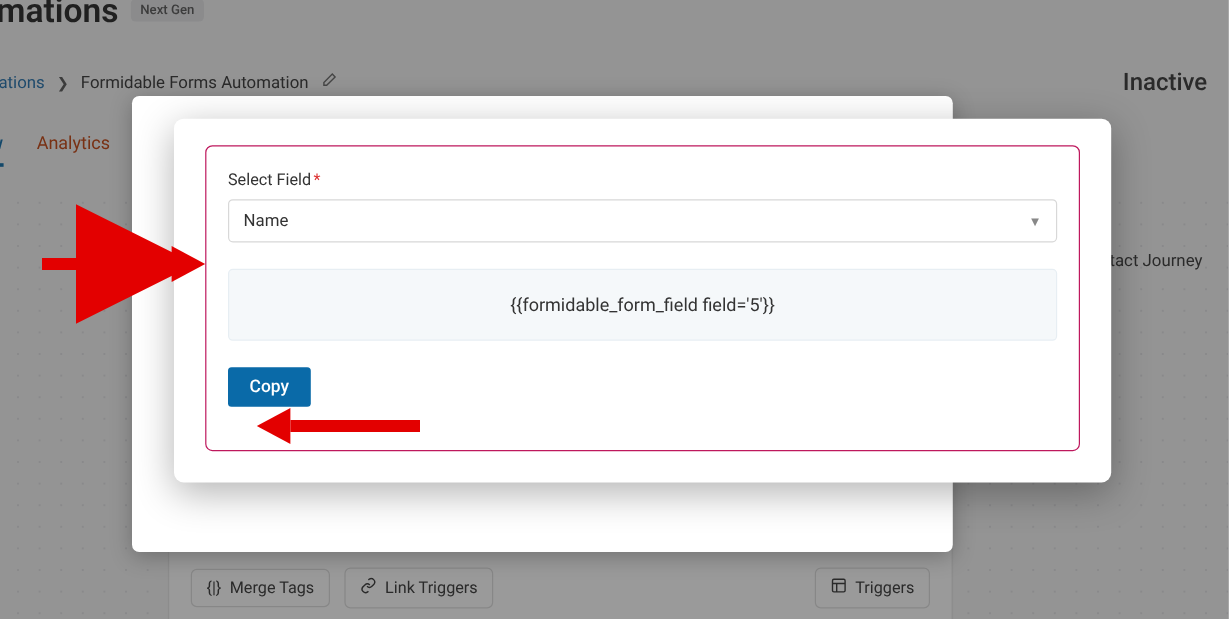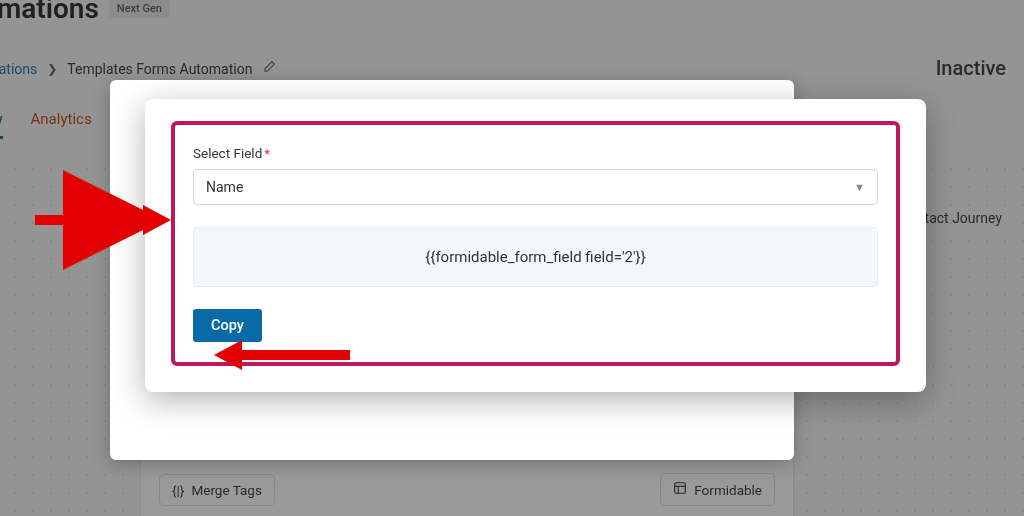--- a/index.html
+++ b/index.html
@@ -47,21 +47,21 @@
 
   
   .back-panel { position:absolute; left:110px; right:230px; top:80px; height:380px; background:#fff; border-radius:6px; box-shadow: 0 4px 18px rgba(0,0,0,0.25); }
 
   
   .modal { position:absolute; left:145px; right:98px; top:99px; background:#fff; border-radius:8px; box-shadow: 0 8px 32px rgba(0,0,0,0.3); padding: 22px 26px 26px; }
   .modal-header { display:flex; align-items:center; gap:10px; margin-bottom:16px; }
   .modal-back { font-size:20px; color:#222; cursor:pointer; line-height:1; }
   .modal-title { font-size:19px; font-weight:600; color:#222; }
   .modal-close { margin-left:auto; font-size:20px; color:#222; cursor:pointer; line-height:1; font-weight:300;}
-  .modal-body { border:4px solid #be185d; border-radius:6px; padding: 20px 18px 20px; }
+  .modal-body { border:1px solid #be185d; border-radius:6px; padding: 20px 18px 36px; }
   .field-label { font-size:13.5px; color:#333; margin-bottom:8px; }
   .field-label .req { color:#d33; margin-left:2px; }
   .select { width:100%; border:1px solid #d8d8d8; border-radius:4px; padding:9px 12px; font-size:14px; color:#333; display:flex; align-items:center; justify-content:space-between; cursor:pointer; background:#fff;gap:20px;}
   .select .caret { color:#888; font-size:11px; }
   .code-box { margin-top:22px; background:#f5f8fa; border:1px solid #e7eef3; border-radius:4px; padding:20px; text-align:center; font-size:15px; color:#333; }
   .copy-btn { margin-top:22px; background:#0a6aa8; color:#fff; border:none; padding:8px 18px; font-size:14.5px; border-radius:3px; cursor:pointer; font-weight:500;}
 
   
   .arrow { position:absolute; pointer-events:none; }
   .arrow svg { overflow:visible; }
@@ -74,21 +74,21 @@
   <div class="dotted-area"></div>
 
   <div class="page-title-wrap">
     <span class="page-title">tomations</span>
     <span class="badge-nextgen">Next Gen</span>
   </div>
 
   <div class="breadcrumb">
     <a href="#">tomations</a>
     <span class="sep">❯</span>
-    <span class="current">Templates Forms Automation</span>
+    <span class="current">Formidable Forms Automation</span>
     <span class="edit-icon">
       <svg width="14" height="14" viewBox="0 0 24 24" fill="none" stroke="#666" stroke-width="2">
           <path d="M17 3l4 4-12 12H5v-4L17 3z"></path>
         </svg>
     </span>
   </div>
 
   <div class="status-inactive">Inactive</div>
 
   <div class="tabs">
@@ -112,48 +112,57 @@
       <div class="radio">
         <span class="dot"></span>
         <span class="lbl">Visual Builder</span>
       </div>
     </div>
     <div class="btn-row">
       <div class="pill-btn">
         <span>{|}</span>
         <span>Merge Tags</span>
       </div>
+      <div class="pill-btn">
+        <span>
+          <svg width="14" height="14" viewBox="0 0 24 24" fill="none" stroke="#333" stroke-width="2">
+              <path d="M10 13a5 5 0 0 0 7 0l3-3a5 5 0 0 0-7-7l-1 1"></path>
+              <path d="M14 11a5 5 0 0 0-7 0l-3 3a5 5 0 0 0 7 7l1-1"></path>
+            </svg>
+        </span>
+        <span>Link Triggers</span>
+      </div>
       <div class="pill-btn right">
         <span>
           <svg width="14" height="14" viewBox="0 0 24 24" fill="none" stroke="#333" stroke-width="2">
               <rect x="3" y="3" width="18" height="18" rx="2"></rect>
               <line x1="3" y1="9" x2="21" y2="9"></line>
               <line x1="9" y1="21" x2="9" y2="9"></line>
             </svg>
         </span>
-        <span>Formidable</span>
+        <span>Triggers</span>
       </div>
     </div>
   </div>
 </div>
 
 <div class="scrim"></div>
 
 <div class="back-panel"></div>
 
 <div class="modal">
   <div class="modal-body">
     <div class="field-label">
       <span>Select Field</span><span class="req">*</span>
     </div>
     <div class="select">
       <span>Name</span>
       <span class="caret">▼</span>
     </div>
-    <div class="code-box">{{formidable_form_field field='2'}}</div>
+    <div class="code-box">{{formidable_form_field field='5'}}</div>
     <button class="copy-btn">Copy</button>
   </div>
 </div>
 
 <div class="arrow" style="left:25px; top:195px;">
   <svg width="130" height="50">
     <defs>
         <marker id="ah1" markerWidth="10" markerHeight="10" refX="8" refY="5" orient="auto">
           <path d="M0,0 L10,5 L0,10 z" fill="#e30000"></path>
         </marker>

